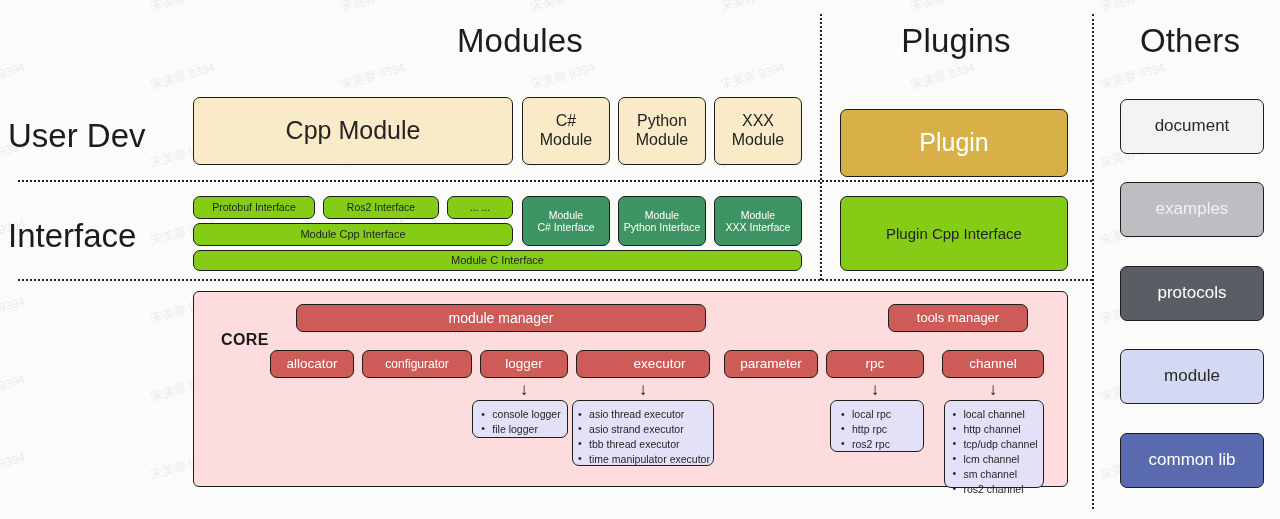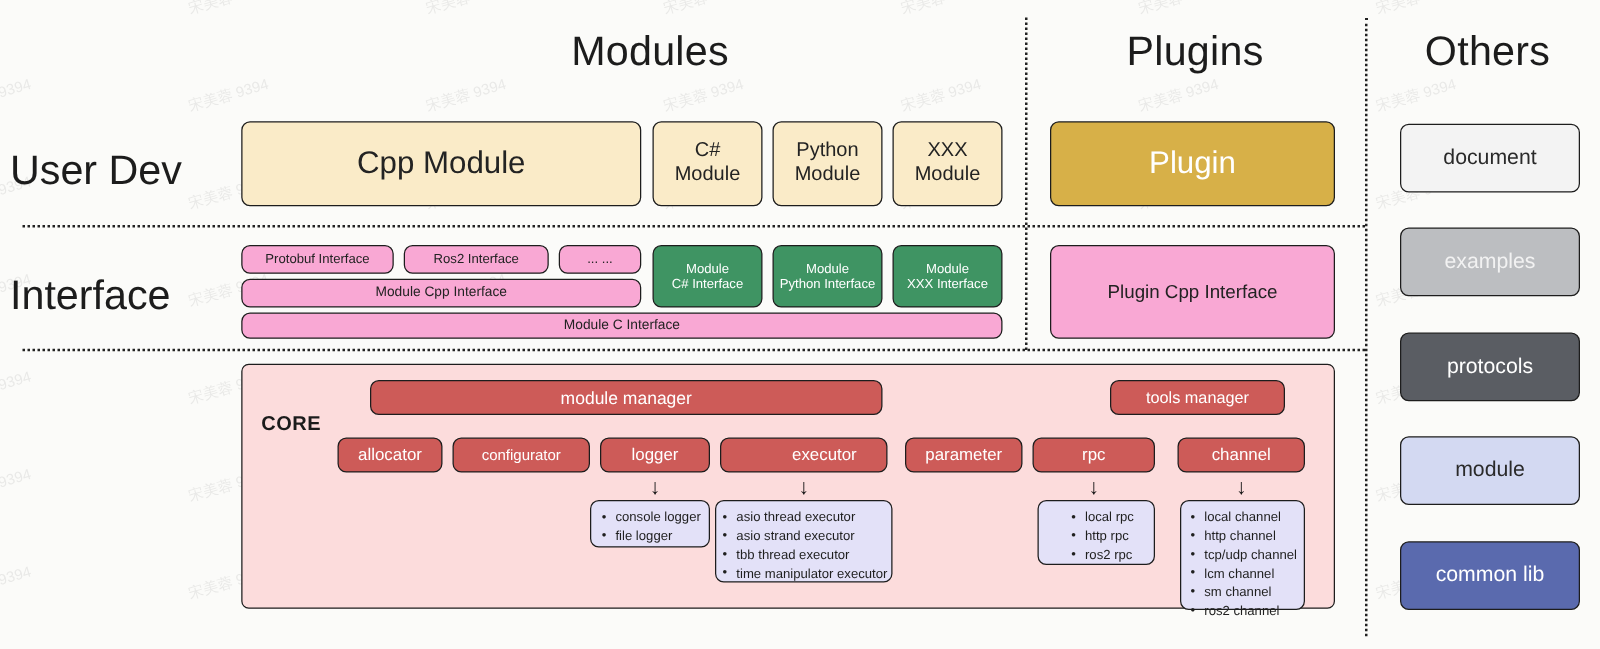--- a/index.html
+++ b/index.html
@@ -49,22 +49,22 @@
     border-radius: 7px;
     display: flex;
     align-items: center;
     justify-content: center;
     text-align: center;
     line-height: 1.18;
     color: #232323;
   }
 
   .cream      { background: #faebc8; }
-  .gold       { background: #d7b048; color: #ffffff; }
-  .ltgreen    { background: #f9a8d4; }
+  .gold       { background: #d7b048; color: #ffffff; margin-top: 12px; }
+  .ltgreen    { background: #84cc16; }
   .dkgreen    { background: #3f9463; color: #ffffff; }
   .red        { background: #cd5b58; color: #ffffff; }
   .lav        { background: #e3e1f8; }
   .corepanel  { background: #fcdcdc; }
 
   .o-document   { background: #f3f3f3; color: #2a2a2a; }
   .o-examples   { background: #bcbec1; color: #f2f2f2; }
   .o-protocols  { background: #5a5d63; color: #ffffff; }
   .o-tools      { background: #d3d9f2; color: #2a2a2a; }
   .o-commonlib  { background: #5a6aae; color: #ffffff; }
@@ -206,21 +206,21 @@
 C# Interface</div>
   <div class="abs box dkgreen" style="left:618px; top:196px; width:88px; height:50px; font-size:10.5px; white-space:pre-line;">Module
 Python Interface</div>
   <div class="abs box dkgreen" style="left:714px; top:196px; width:88px; height:50px; font-size:10.5px; white-space:pre-line;">Module
 XXX Interface</div>
 
   <div class="abs box ltgreen" style="left:840px; top:196px; width:228px; height:75px; font-size:15px;">Plugin Cpp Interface</div>
 
   <div class="abs box corepanel" style="left:193px; top:291px; width:875px; height:196px; display:block; border-radius:6px;">
 
-    <div class="abs core-label" style="left:15px; top:39px;">CORE</div>
+    <div class="abs core-label" style="left:27px; top:39px;">CORE</div>
 
     <div class="abs box red" style="left:102px; top:12px; width:410px; height:28px; font-size:14px;">module manager</div>
     <div class="abs box red" style="left:694px; top:12px; width:140px; height:28px; font-size:13px;">tools manager</div>
 
     <div class="abs box red" style="left:76px; top:58px; width:84px; height:28px; font-size:13.5px;">allocator</div>
 
     <div class="abs box red" style="left:168px; top:58px; width:110px; height:28px; font-size:12px;">configurator</div>
 
     <div class="abs box red" style="left:286px; top:58px; width:88px; height:28px; font-size:13.5px;">logger</div>
 
@@ -246,21 +246,21 @@
 
     <div class="abs box lav" style="left:378px; top:108px; width:142px; height:66px; align-items:flex-start;">
       <ul class="bullets">
         <li>asio thread executor</li>
         <li>asio strand executor</li>
         <li>tbb thread executor</li>
         <li>time manipulator executor</li>
       </ul>
     </div>
 
-    <div class="abs box lav" style="left:636px; top:108px; width:94px; height:52px; align-items:flex-start;padding-left:16px;">
+    <div class="abs box lav" style="left:636px; top:108px; width:94px; height:52px; align-items:flex-start;">
       <ul class="bullets">
         <li>local rpc</li>
         <li>http rpc</li>
         <li>ros2 rpc</li>
       </ul>
     </div>
 
     <div class="abs box lav" style="left:750px; top:108px; width:100px; height:88px; align-items:flex-start;">
       <ul class="bullets">
         <li>local channel</li>

